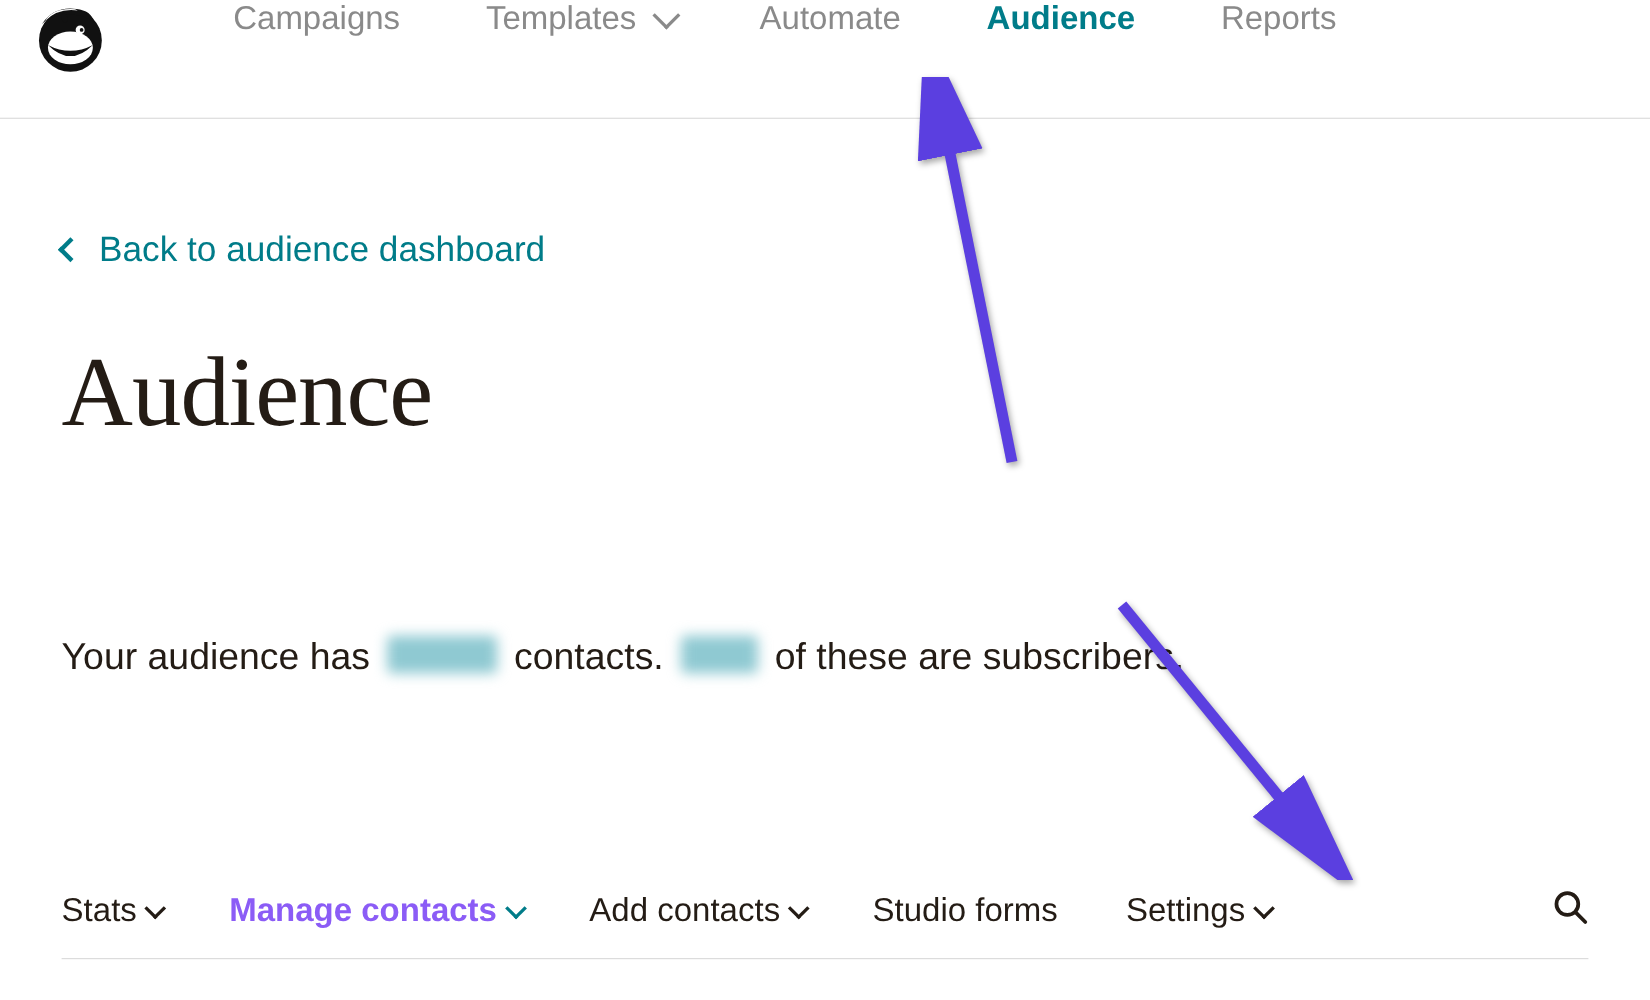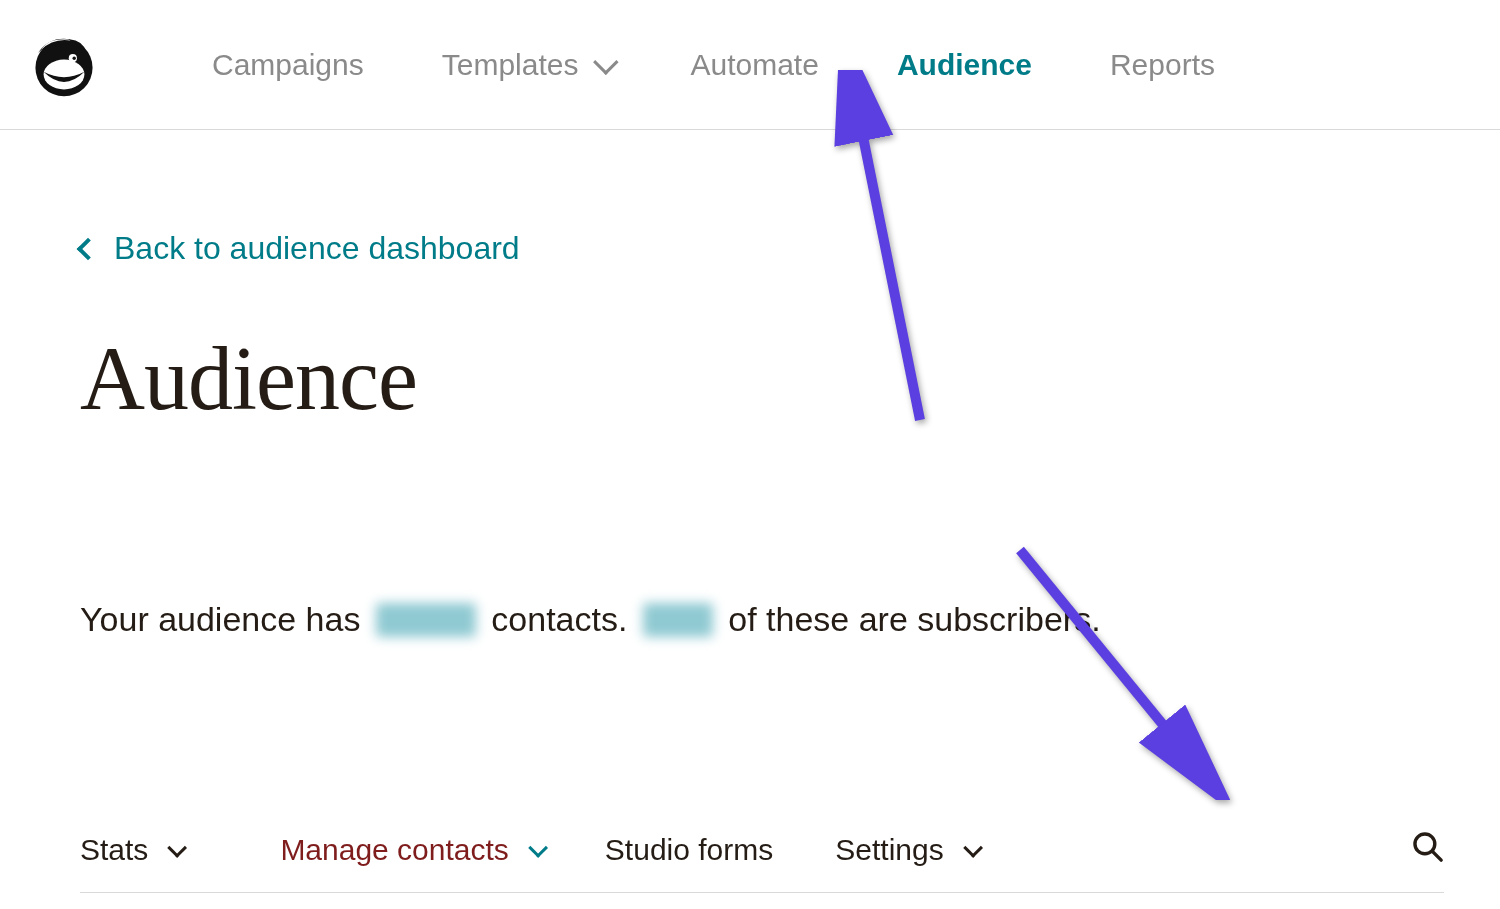--- a/index.html
+++ b/index.html
@@ -1,21 +1,21 @@
 <!DOCTYPE html>
 <html><head>
 <meta charset="utf-8">
 <style>
   * { box-sizing: border-box; margin: 0; padding: 0; }
   html, body { width: 1500px; height: 909px; background: #ffffff; font-family: "Helvetica Neue", Arial, sans-serif; color: #241c15; }
   .topbar {
     display: flex;
-    align-items: center;
-    height: 130px;
-    padding: 12px 30px;
+    align-items: flex-start;
+    height: 108px;
+    padding: 0 30px;
     border-bottom: 1px solid #d9d9d9;
     gap: 64px;
   }
   .logo {
     width: 68px; height: 68px; display:flex; align-items:center; justify-content:center;
   }
   .nav { display: flex; align-items: center; gap: 78px; margin-left: 50px; }
   .nav-item {
     font-size: 30px;
     color: #8a8a8a;
@@ -26,21 +26,21 @@
     white-space: nowrap;
   }
   .nav-item.active { color: #007c89; font-weight: 600; }
   .chev-down {
     width: 18px; height: 18px;
     border-right: 3px solid #8a8a8a;
     border-bottom: 3px solid #8a8a8a;
     transform: rotate(45deg) translateY(-4px);
     display: inline-block;
   }
-  .content { padding: 60px 56px 0 80px; }
+  .content { padding: 60px 56px 0 56px; }
   .backlink {
     display: inline-flex; align-items: center; gap: 18px;
     color: #007c89; font-size: 32px; cursor: pointer; margin-top: 40px;
   }
   .chev-left {
     width: 16px; height: 16px;
     border-left: 4px solid #007c89;
     border-bottom: 4px solid #007c89;
     transform: rotate(45deg);
     display: inline-block;
@@ -50,45 +50,45 @@
     font-size: 90px;
     font-weight: 400;
     color: #241c15;
     margin-top: 60px;
     letter-spacing: -1px;
   }
   .summary {
     font-size: 34px;
     color: #241c15;
     margin-top: 170px;
-    display: flex; flex-wrap: wrap; align-items: center; gap: 0;
+    display: flex; flex-wrap: wrap; gap: 0;
   }
   .summary span { white-space: pre; }
   .blur-box {
     display: inline-block;
     width: 100px; height: 34px;
     background: #8fc9d2;
     filter: blur(6px);
     border-radius: 4px;
     margin: 0 6px;
     vertical-align: middle;
   }
   .blur-box.small { width: 70px; }
   .subnav-wrap { margin-top: 190px; }
   .subnav {
     display: flex; align-items: center; gap: 62px;
     padding-bottom: 22px;
     border-bottom: 1px solid #d9d9d9;
     font-size: 30px;
   }
   .subnav-item {
-    display: flex; align-items: center; gap: 20px;
+    display: flex; align-items: center; gap: 8px;
     color: #241c15; cursor: pointer; font-weight: 500; justify-content: space-between;
   }
-  .subnav-item.active { color: #7f1d1d; font-weight: 400; margin-left: 36px; }
+  .subnav-item.active { color: #8b5cf6; font-weight: 700; }
   .chev-down-dark {
     width: 14px; height: 14px;
     border-right: 3px solid #241c15;
     border-bottom: 3px solid #241c15;
     transform: rotate(45deg) translateY(-3px);
     display: inline-block;
   }
   .chev-down-teal {
     width: 14px; height: 14px;
     border-right: 3px solid #007c89;
@@ -155,20 +155,24 @@
 
   <div class="subnav-wrap">
     <div class="subnav">
       <div class="subnav-item">
         <span>Stats</span>
         <span class="chev-down-dark"></span>
       </div>
       <div class="subnav-item active">
         <span>Manage contacts</span>
         <span class="chev-down-teal"></span>
+      </div>
+      <div class="subnav-item">
+        <span>Add contacts</span>
+        <span class="chev-down-dark"></span>
       </div>
       <div class="subnav-item">
         <span>Studio forms</span>
       </div>
       <div class="subnav-item">
         <span>Settings</span>
         <span class="chev-down-dark"></span>
       </div>
       <div class="spacer"></div>
       <div class="search-icon">

